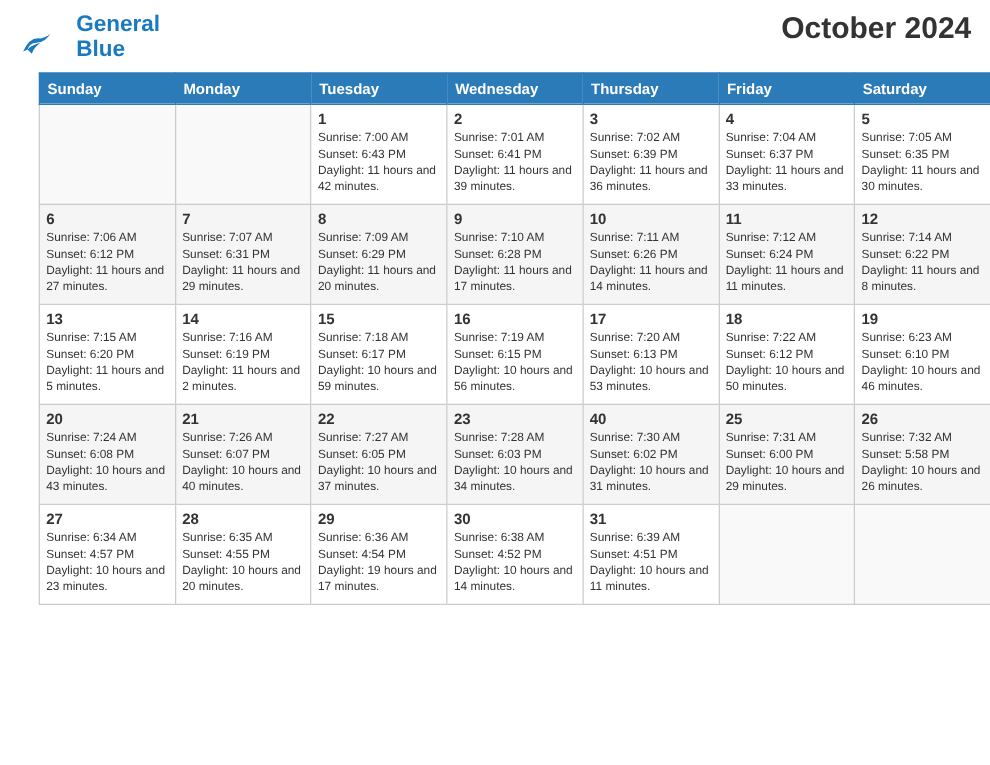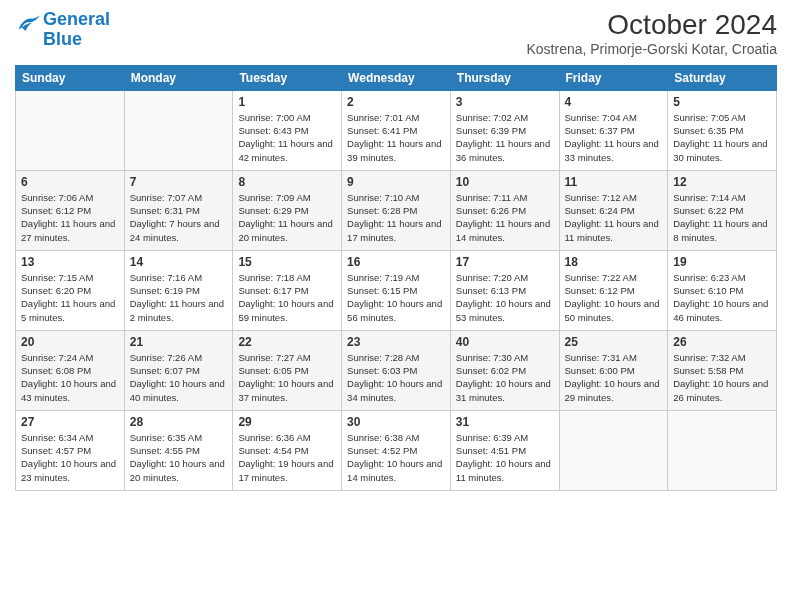--- a/index.html
+++ b/index.html
@@ -16,53 +16,55 @@
       padding: 10px 15px;
     }
     .header {
       display: flex;
       justify-content: space-between;
       align-items: flex-start;
       margin-bottom: 8px;
     }
     .logo {
       display: flex;
-      align-items: flex-start;
-      gap: 0;
+      align-items: flex-end;
+      gap: 18px;
     }
     .logo-text {
       font-size: 18px;
       font-weight: bold;
       color: #333;
       line-height: 1.1;
     }
     .logo-text span {
       color: #1a7abf;
     }
     .logo-bird {
       width: 28px;
       height: 28px;
     }
     .title-section {
       text-align: right;
     }
     .month-title {
-      font-size: 28px;
-      font-weight: normal;
+      font-size: 24px;
+      font-weight: bold;
       color: #333;
       line-height: 1.1;
+      text-align: center;
     }
     .location {
       font-size: 14px;
       color: #555;
     }
     .calendar {
       width: 100%;
       border-collapse: collapse;
       table-layout: fixed;
+      margin-left: 16px;
     }
     .calendar th {
       background-color: #2b7bb9;
       color: #fff;
       text-align: left;
       padding: 5px 6px;
       font-size: 12px;
       font-weight: bold;
       border: 1px solid #2b7bb9;
     }
@@ -104,21 +106,20 @@
         <path d="M4 22 Q10 8 20 10 Q28 8 30 4 Q24 14 16 14 Q10 14 8 20 Z" fill="#1a7abf"></path>
         <path d="M8 20 Q12 16 20 14 Q14 18 12 24 Z" fill="#1a7abf"></path>
       </svg>
       <div>
         <div class="logo-text"><span>General</span></div>
         <div class="logo-text"><span style="color:#1a7abf">Blue</span></div>
       </div>
     </div>
     <div class="title-section">
       <div class="month-title">October 2024</div>
-      <div class="location">Kostrena, Primorje-Gorski Kotar, Croatia</div>
     </div>
   </div>
 
   <table class="calendar">
     <thead>
       <tr id="header-row">
           <th>Sunday</th>
           <th>Monday</th>
           <th>Tuesday</th>
           <th>Wednesday</th>
@@ -152,21 +153,21 @@
             <div class="day-info"><span>Sunrise: 7:05 AM</span><br><span>Sunset: 6:35 PM</span><br><span>Daylight: 11 hours and 30 minutes.</span></div>
           </td>
         </tr>
         <tr>
           <td>
             <span class="day-number">6</span>
             <div class="day-info"><span>Sunrise: 7:06 AM</span><br><span>Sunset: 6:12 PM</span><br><span>Daylight: 11 hours and 27 minutes.</span></div>
           </td>
           <td>
             <span class="day-number">7</span>
-            <div class="day-info"><span>Sunrise: 7:07 AM</span><br><span>Sunset: 6:31 PM</span><br><span>Daylight: 7 hours and 24 minutes.</span></div>
+            <div class="day-info"><span>Sunrise: 7:07 AM</span><br><span>Sunset: 6:31 PM</span><br><span>Daylight: 11 hours and 29 minutes.</span></div>
           </td>
           <td>
             <span class="day-number">8</span>
             <div class="day-info"><span>Sunrise: 7:09 AM</span><br><span>Sunset: 6:29 PM</span><br><span>Daylight: 11 hours and 20 minutes.</span></div>
           </td>
           <td>
             <span class="day-number">9</span>
             <div class="day-info"><span>Sunrise: 7:10 AM</span><br><span>Sunset: 6:28 PM</span><br><span>Daylight: 11 hours and 17 minutes.</span></div>
           </td>
           <td>

